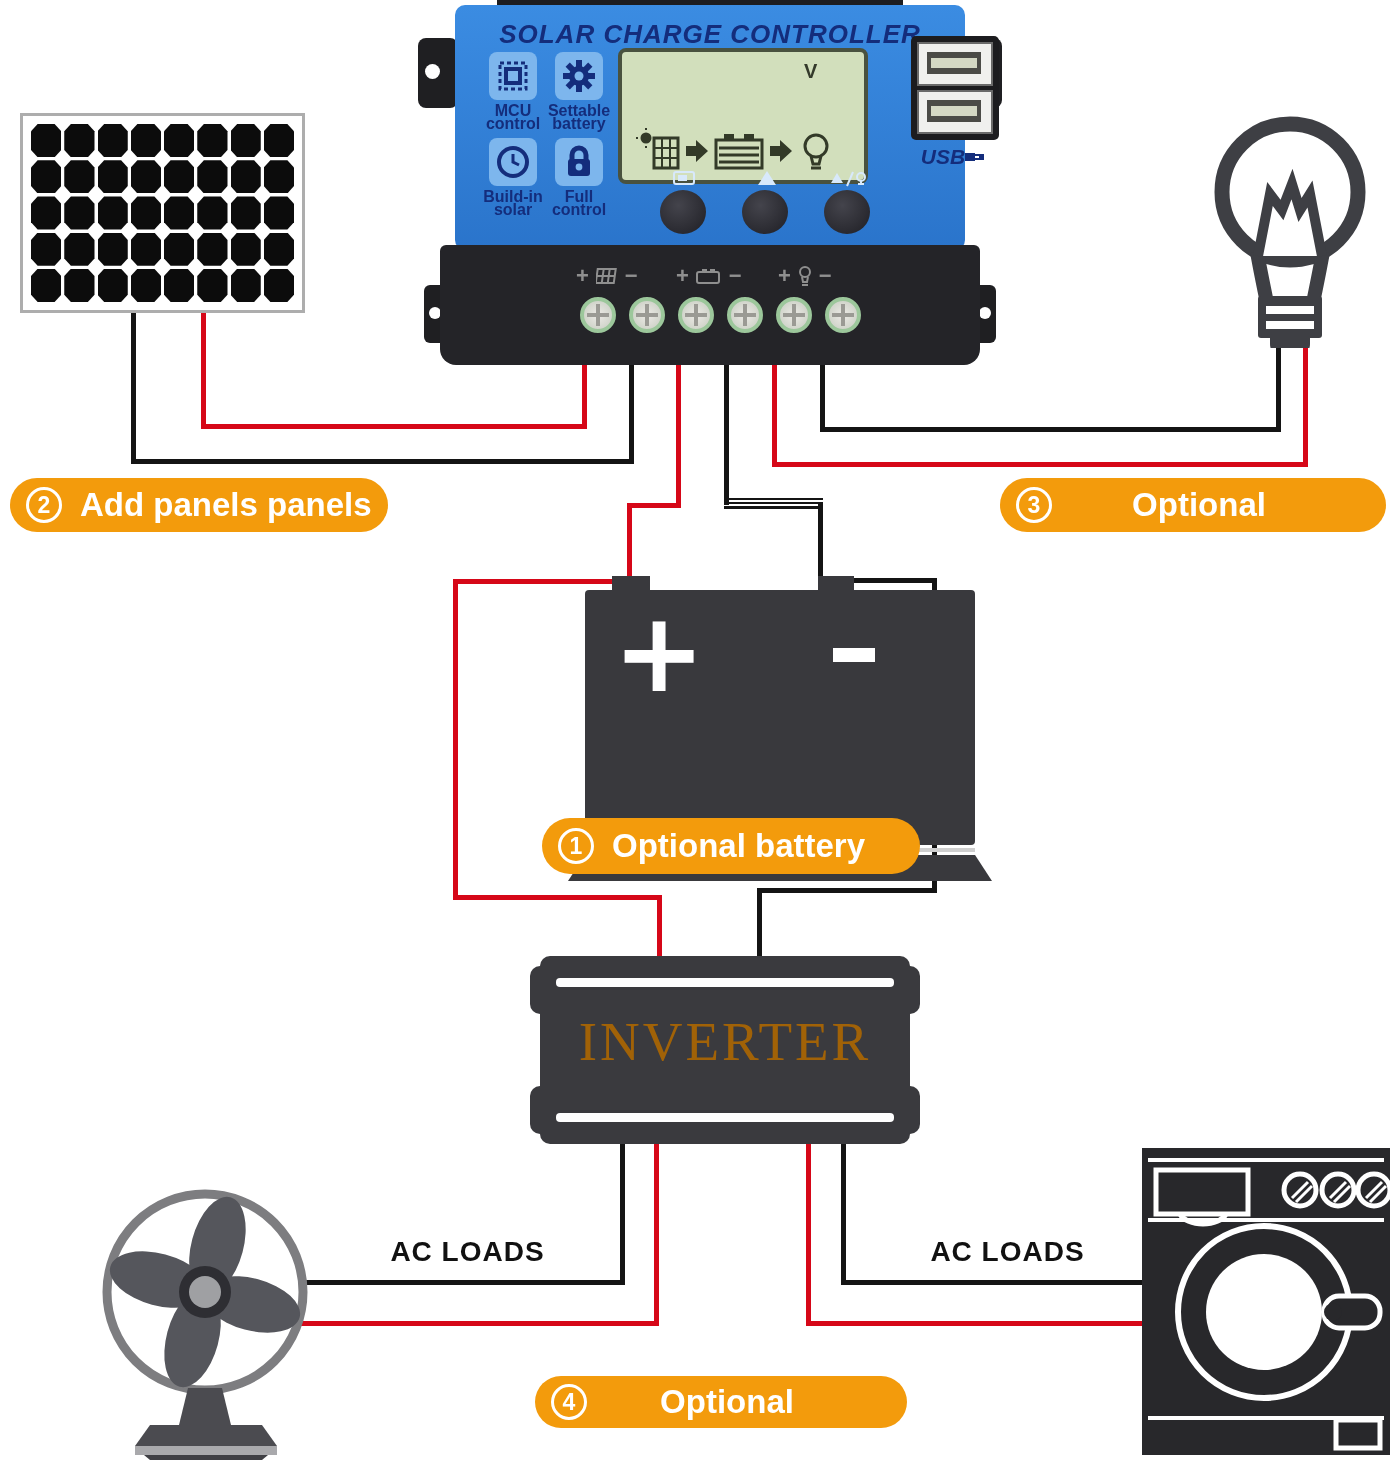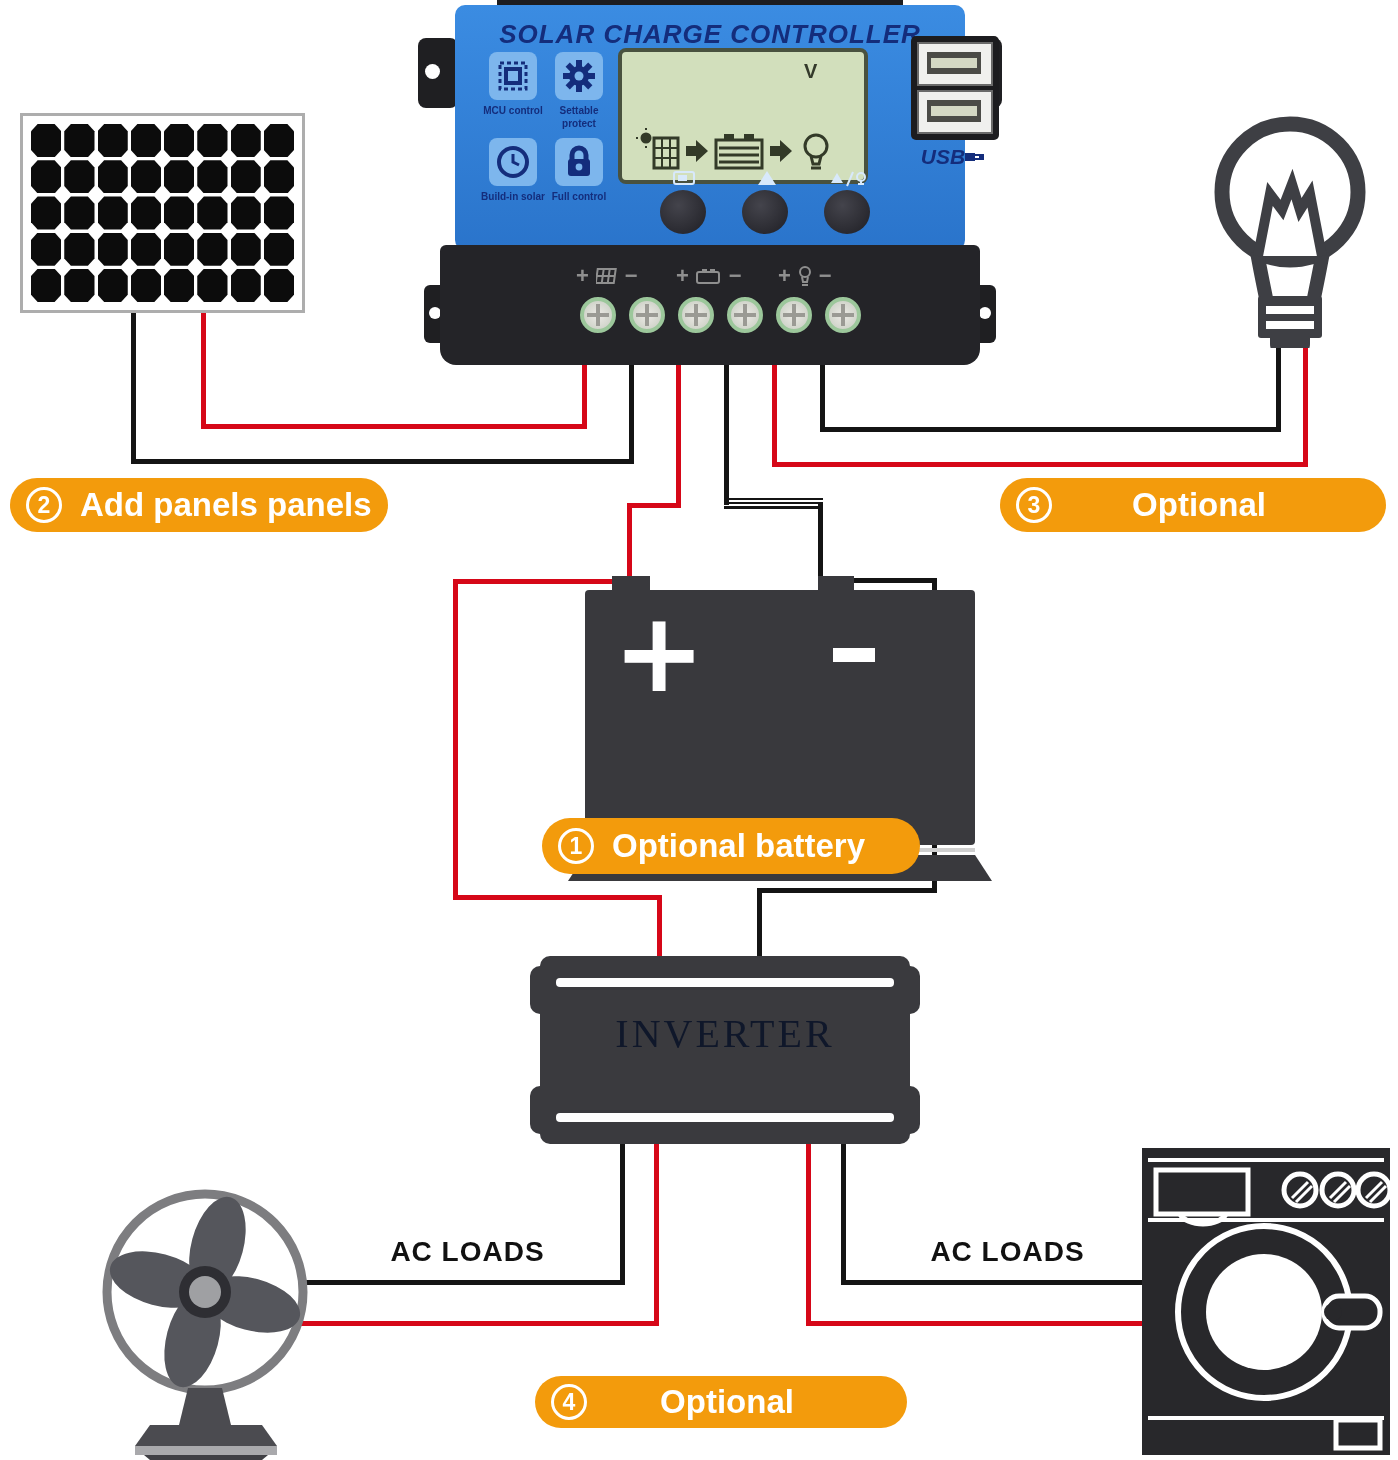--- a/index.html
+++ b/index.html
@@ -25,21 +25,21 @@
   .ear{width:40px;height:70px;background:#1f1f22;border-radius:8px;top:38px;}
   .ear .hole{position:absolute;width:15px;height:15px;border-radius:50%;background:#fff;top:26px;}
   .tab-b{width:22px;height:58px;background:#1f1f22;border-radius:6px;top:285px;}
   .tab-b .hole{position:absolute;width:12px;height:12px;border-radius:50%;background:#fff;top:22px;left:5px;}
   .ctl-body{left:35px;top:5px;width:510px;height:245px;border-radius:10px;
             background:linear-gradient(#3b8ce2,#2a74cb);}
   .ctl-title{left:0;top:14px;width:100%;text-align:center;color:#142d7c;
              font-weight:bold;font-style:italic;font-size:26px;letter-spacing:1px;}
   .tile{width:48px;height:48px;background:#7db6ed;border-radius:8px;display:flex;
         align-items:center;justify-content:center;}
-  .feat-label{width:74px;text-align:center;color:#142d7c;font-weight:bold;font-size:10px;line-height:13px;}
+  .feat-label{width:74px;text-align:center;color:#142d7c;font-weight:bold;font-size:16px;line-height:13px;}
   .lcd{left:163px;top:43px;width:250px;height:136px;background:#d2dfbc;border:4px solid #49523f;
        border-radius:8px;box-sizing:border-box;}
   .lcd-read{position:absolute;left:38px;top:6px;font-family:"DejaVu Sans Mono",monospace;
             font-weight:bold;font-style:italic;font-size:58px;color:#343a2b;letter-spacing:4px;}
   .lcd-unit{position:absolute;left:182px;top:8px;font-weight:bold;font-size:20px;color:#343a2b;}
   .btn{width:46px;height:44px;border-radius:50%;background:radial-gradient(circle at 40% 35%,#44444c,#1e1e24);
        top:185px;}
   .btn-ic{top:166px;}
   .usb-block{left:456px;top:31px;width:88px;height:104px;background:#1c1c1f;border-radius:5px;}
   .usb-port{position:absolute;left:6px;width:76px;height:44px;background:#f0f0ee;border:2px solid #6a6a6a;
@@ -69,22 +69,22 @@
   .bat-body{left:585px;top:590px;width:390px;height:255px;background:#39393d;border-radius:4px;z-index:3;}
   .bat-tab{position:absolute;top:-14px;width:38px;height:14px;background:#39393d;}
   .bat-plus{position:absolute;left:28px;top:18px;color:#fff;font-size:110px;font-weight:bold;
             line-height:90px;font-family:"DejaVu Sans",sans-serif;}
   .bat-minus{position:absolute;left:248px;top:58px;width:42px;height:14px;background:#fff;}
   .bat-shadow{left:585px;top:848px;width:390px;height:4px;background:#cfcfcf;z-index:3;}
   .bat-base{left:568px;top:855px;width:424px;height:26px;background:#39393d;z-index:3;
             clip-path:polygon(4% 0,96% 0,100% 100%,0 100%);}
   
   .inv{left:528px;top:952px;width:394px;height:196px;z-index:3;}
-  .inv-label{position:absolute;left:0;top:58px;width:100%;text-align:center;color:#0f172a;
-             font-family:"Liberation Serif",serif;font-size:40px;letter-spacing:3px;}
+  .inv-label{position:absolute;left:0;top:58px;width:100%;text-align:center;color:#a16207;
+             font-family:"Liberation Serif",serif;font-size:55px;letter-spacing:3px;}
   
   .acl{position:absolute;width:225px;text-align:center;font-size:28px;font-weight:bold;
        color:#111;letter-spacing:1px;z-index:2;}
   
   svg{display:block;}
 </style>
 </head>
 <body>
 
 <div id="canvas">
@@ -217,21 +217,21 @@
                   <rect x="15" y="2" width="6" height="8"></rect>
                   <rect x="15" y="26" width="6" height="8"></rect>
                   <rect x="2" y="15" width="8" height="6"></rect>
                   <rect x="26" y="15" width="8" height="6"></rect>
                 </g>
               <circle cx="18" cy="18" r="10"></circle>
             </g>
             <circle cx="18" cy="18" r="4.5" fill="#7db6ed"></circle>
           </svg>
         </div>
-        <div class="feat-label" style="margin-left:-13px;margin-top:4px">Settable protect</div>
+        <div class="feat-label" style="margin-left:-13px;margin-top:4px">Settable battery</div>
       </div>
       <div class="abs" style="left:34px;top:133px">
         <div class="tile">
           <svg width="36" height="36" viewBox="0 0 36 36">
               <circle cx="18" cy="18" r="14" fill="none" stroke="#142d7c" stroke-width="4"></circle>
               <path d="M18 10 V18 L24 21" fill="none" stroke="#142d7c" stroke-width="3"></path>
             </svg>
         </div>
         <div class="feat-label" style="margin-left:-13px;margin-top:4px">Build-in solar</div>
       </div>

